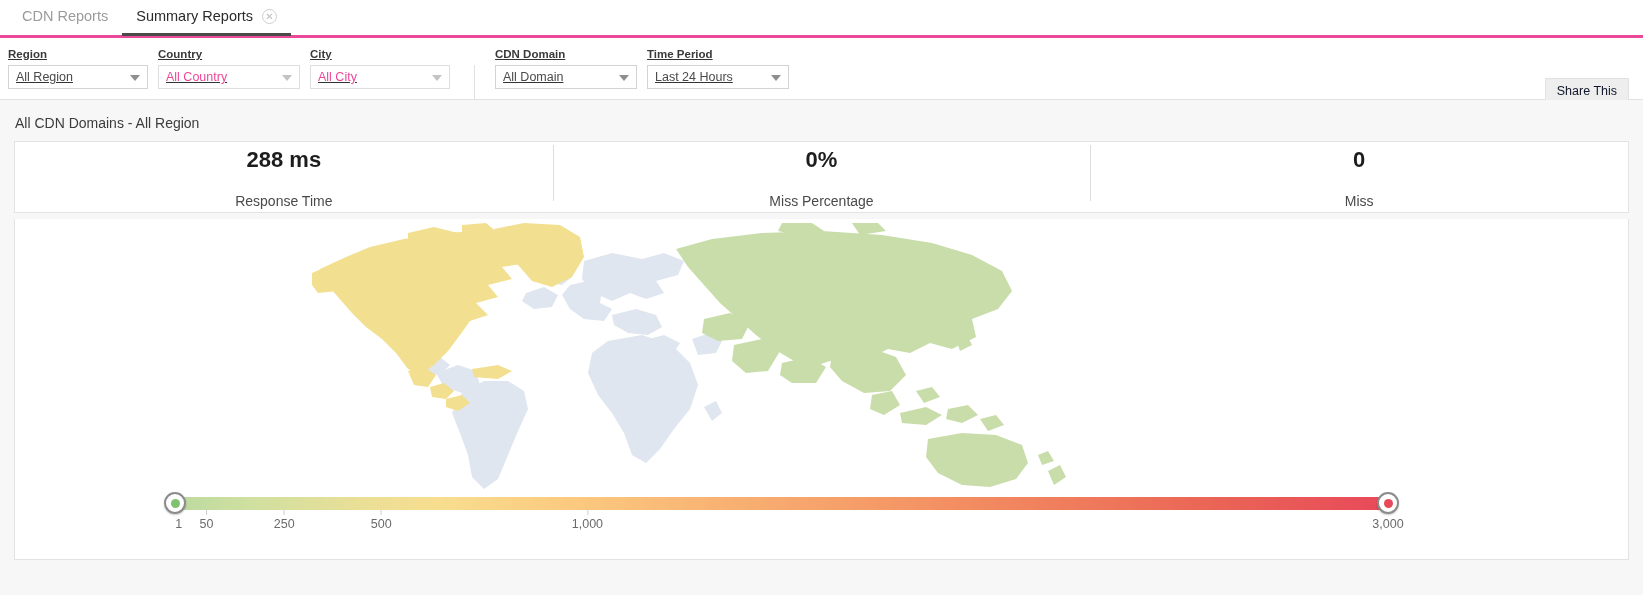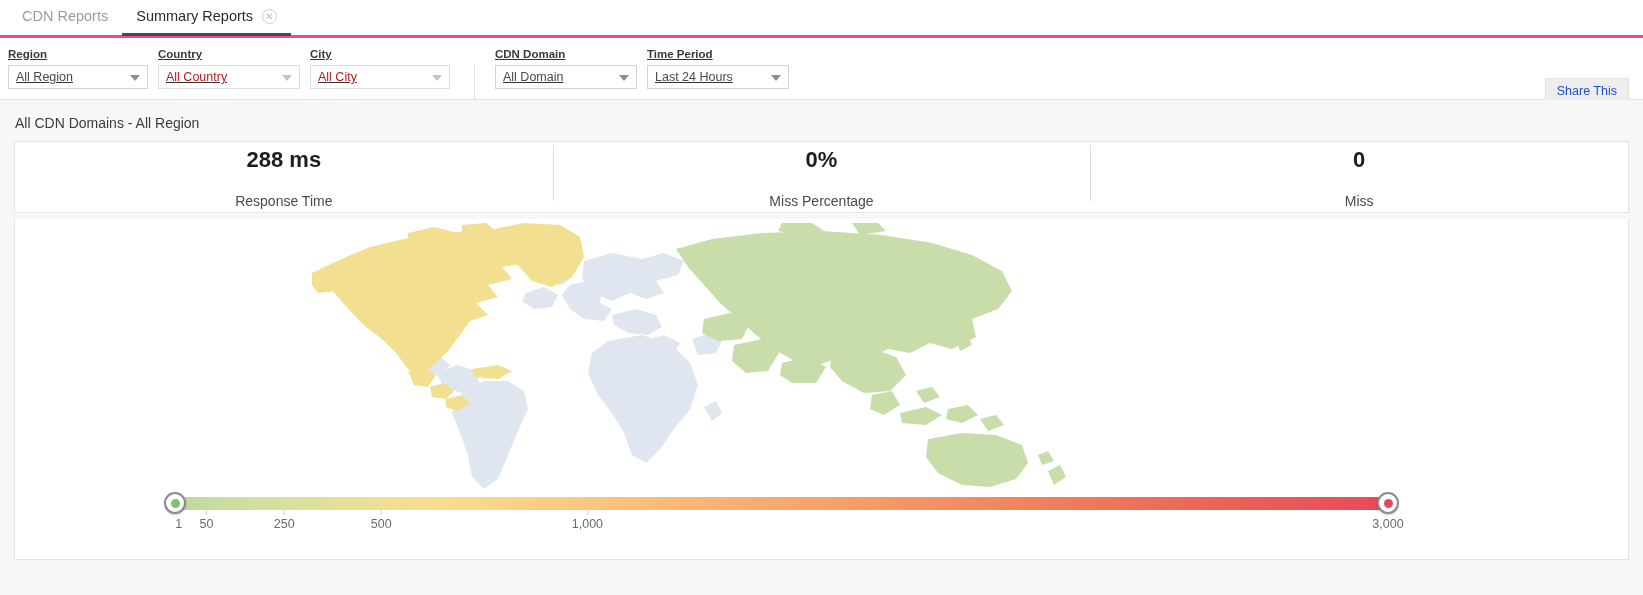--- a/index.html
+++ b/index.html
@@ -81,21 +81,21 @@
     border: 1px solid #d3d3d3;
     background: #fff;
     display: flex;
     align-items: center;
     padding: 0 22px 0 7px;
     font-size: 12.5px;
     color: #4a4a4a;
     cursor: pointer;
     white-space: nowrap;
   }
-  .select.disabled { color: #b91c1c; border-color: #dedede; }
+  .select.disabled { color: #ec4899; border-color: #dedede; }
   .select .caret {
     position: absolute;
     right: 7px; top: 50%;
     margin-top: -2px;
     width: 0; height: 0;
     border-left: 5px solid transparent;
     border-right: 5px solid transparent;
     border-top: 6px solid #8e8e8e;
   }
   .select.disabled .caret { border-top-color: #c3c3c3; }
@@ -115,21 +115,21 @@
   }
 
   .share-wrap {
     position: absolute;
     right: 14px;
     top: 40px;
   }
   .share-btn {
     background: #eeeeee;
     border: 1px solid #e2e2e2;
-    color: #1d4ed8;
+    color: #0f172a;
     font-size: 12.5px;
     padding: 5px 11px;
     cursor: pointer;
     text-align: right;
   }
 
   
   .content {
     background: #f7f7f7;
     padding: 0 14px 0 14px;

